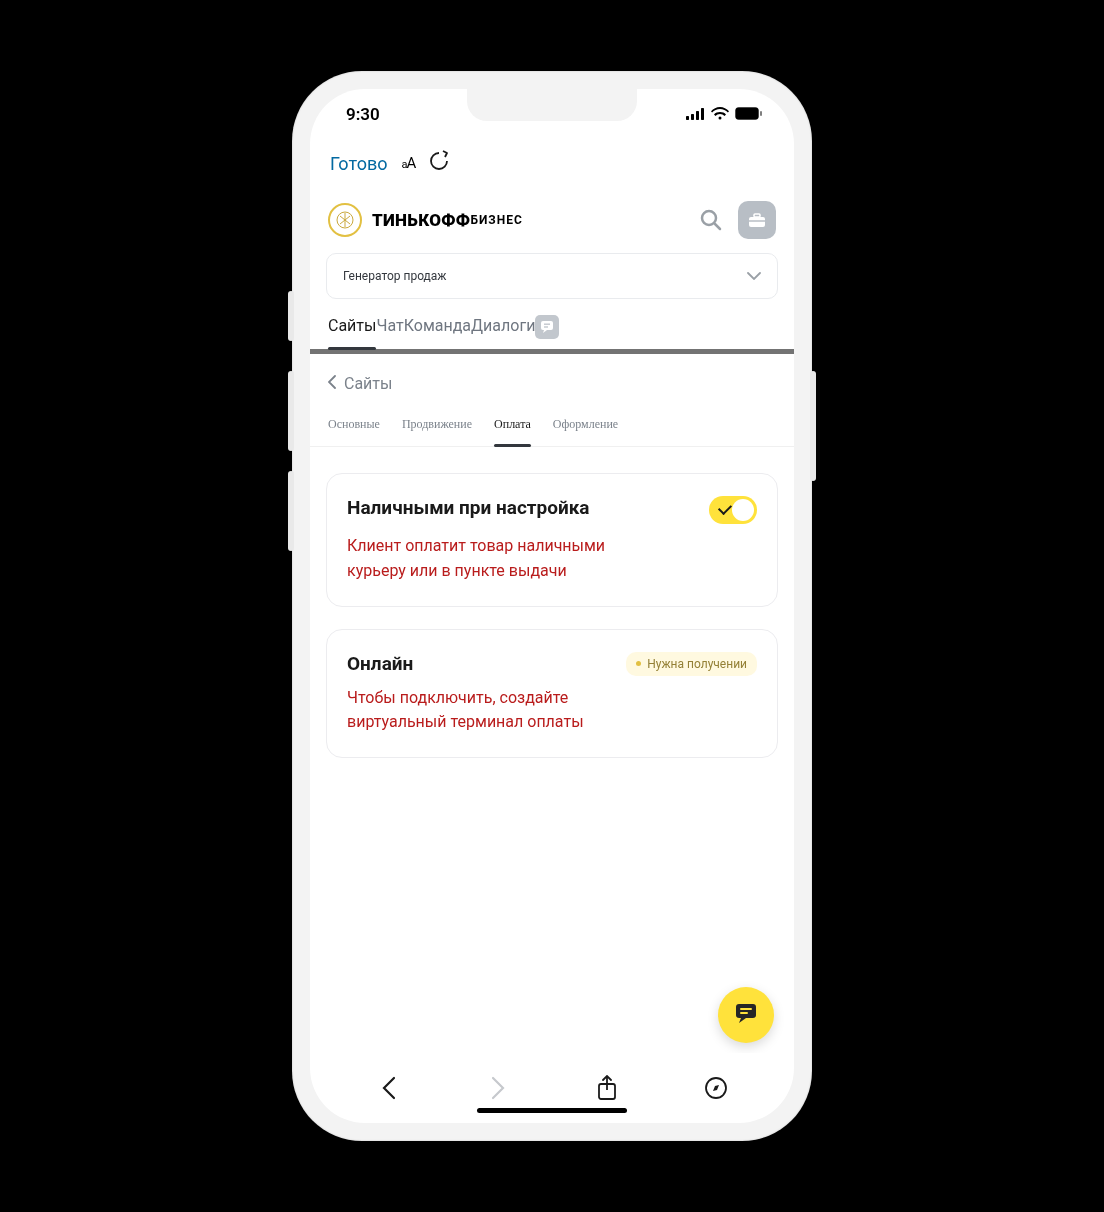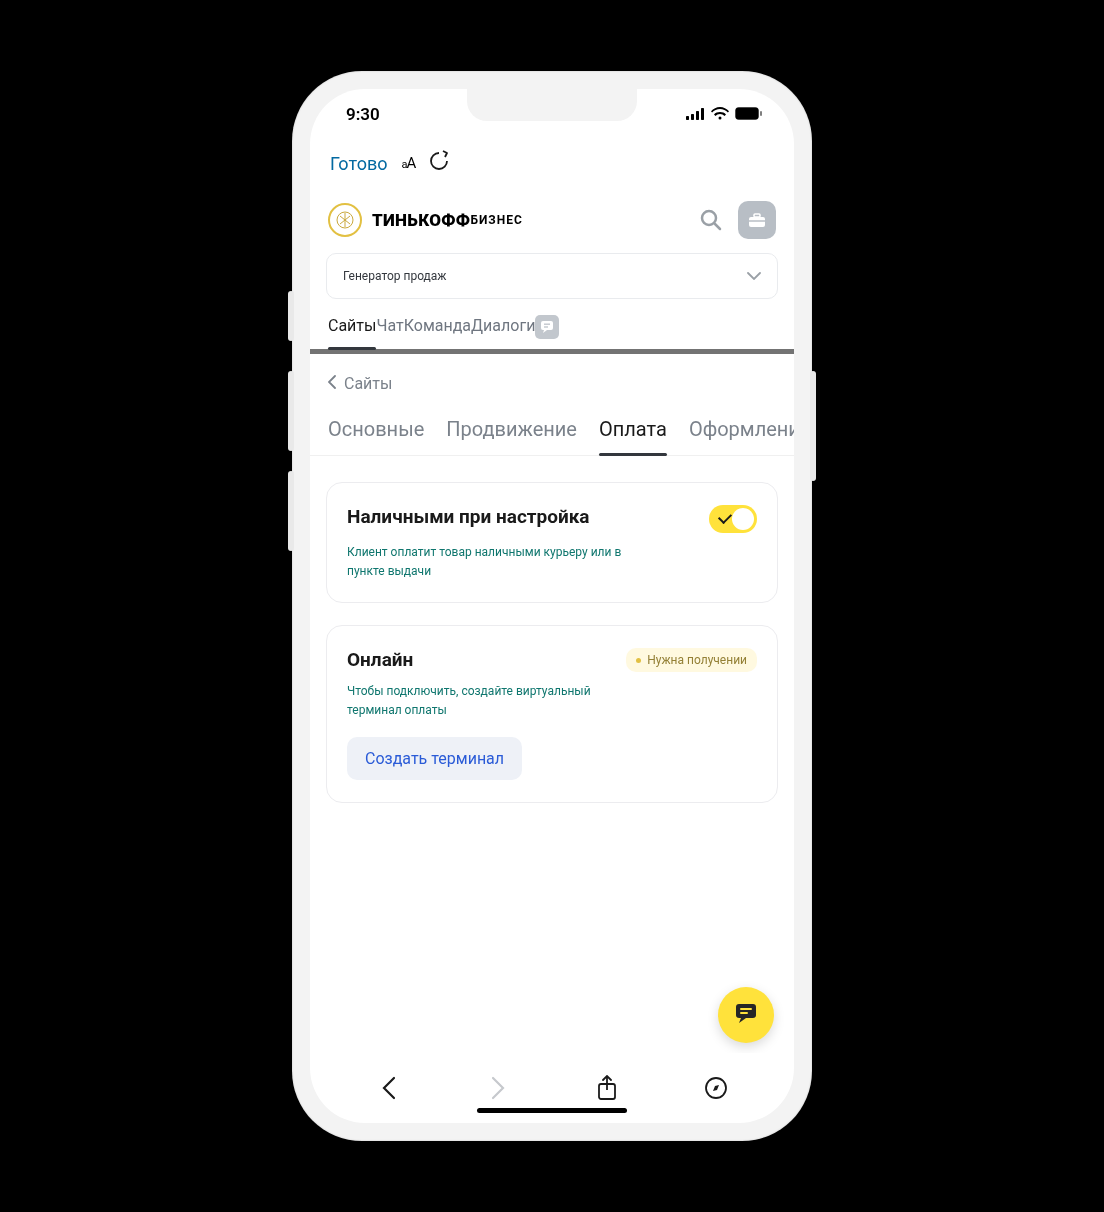--- a/index.html
+++ b/index.html
@@ -46,30 +46,30 @@
     .ptab { font-size:16px; color:#6f7680; padding-bottom:14px; position:relative; }
     .ptab.active { color:#1a1a1a; }
     .ptab.active::after { content:""; position:absolute; left:0; right:0; bottom:-1px; height:3px; background:#33373d; border-radius:2px; }
     .ptab-chat { width:24px; height:24px; background:#c2c7cd; border-radius:5px; display:flex; align-items:center; justify-content:center; color:#fff; margin-bottom:10px; }
 
     
     .crumb { display:flex; align-items:center; gap:8px; padding:20px 18px 8px 18px; color:#7b828b; font-size:16px; }
 
     
     .stabs { display:flex; align-items:center; gap:22px; padding:16px 18px 0 18px; border-bottom:1px solid #f0f0f0; }
-    .stab { font-size:20px; color:#7b828b; padding-bottom:14px; position:relative; }
+    .stab { font-size:12px; color:#7b828b; padding-bottom:14px; position:relative;font-family:Liberation Serif, serif; }
     .stab.active { color:#1a1a1a; }
     .stab.active::after { content:""; position:absolute; left:0; right:0; bottom:-1px; height:3px; background:#33373d; border-radius:2px; }
 
     
     .content { flex:1; overflow:hidden; padding:26px 16px 0 16px; position:relative; }
     .card { border:1px solid #ececef; border-radius:16px; padding:22px 20px; margin-bottom:22px; }
     .card-top { display:flex; align-items:flex-start; justify-content:space-between; gap:12px; }
     .card h3 { font-size:19px; font-weight:700; color:#1a1a1a; }
-    .card p { margin-top:10px; font-size:12px; line-height:1.55; color:#0f766e; max-width:280px; }
+    .card p { margin-top:10px; font-size:16px; line-height:1.55; color:#b91c1c; max-width:280px; }
     .toggle { width:48px; height:28px; background:#ffe23b; border-radius:14px; position:relative; flex-shrink:0; }
     .toggle::before { content:""; position:absolute; right:3px; top:3px; width:22px; height:22px; border-radius:50%; background:#fff; }
     .toggle::after { content:""; position:absolute; left:10px; top:8px; width:10px; height:6px; border-left:2px solid #1a1a1a; border-bottom:2px solid #1a1a1a; transform:rotate(-45deg); }
     .badge { background:#fff9e0; color:#948036; font-size:12px; padding:5px 10px; border-radius:10px; display:flex; align-items:center; gap:6px; flex-shrink:0; }
     .badge::before { content:""; width:5px; height:5px; border-radius:50%; background:#e2c042; }
     .btn-sec { margin-top:18px; display:inline-block; background:#eef1f7; color:#2a5bd7; font-size:16px; padding:12px 18px; border-radius:10px; }
 
     .fab { position:absolute; right:20px; bottom:10px; width:56px; height:56px; border-radius:50%; background:#ffe23b; display:flex; align-items:center; justify-content:center; box-shadow:0 4px 12px rgba(0,0,0,0.15); }
 
     
@@ -195,21 +195,20 @@
         </div>
 
         <div class="card">
           <div class="card-top">
             <h3>Онлайн</h3>
             <div class="badge">
                 <span>Нужна получении</span>
               </div>
           </div>
           <p>Чтобы подключить, создайте виртуальный терминал оплаты</p>
-          <div class="btn-sec">Создать терминал</div>
         </div>
 
         <div class="fab">
           <span><svg width="26" height="26" viewBox="0 0 26 26">
                 <rect x="3" y="4" width="20" height="14" rx="3" fill="#262626"></rect>
                 <path d="M8 18l-2 5 7-5" fill="#262626"></path>
                 <line x1="8" y1="9" x2="18" y2="9" stroke="#ffe23b" stroke-width="2" stroke-linecap="round"></line>
                 <line x1="8" y1="13" x2="14" y2="13" stroke="#ffe23b" stroke-width="2" stroke-linecap="round"></line>
               </svg></span>
         </div>

